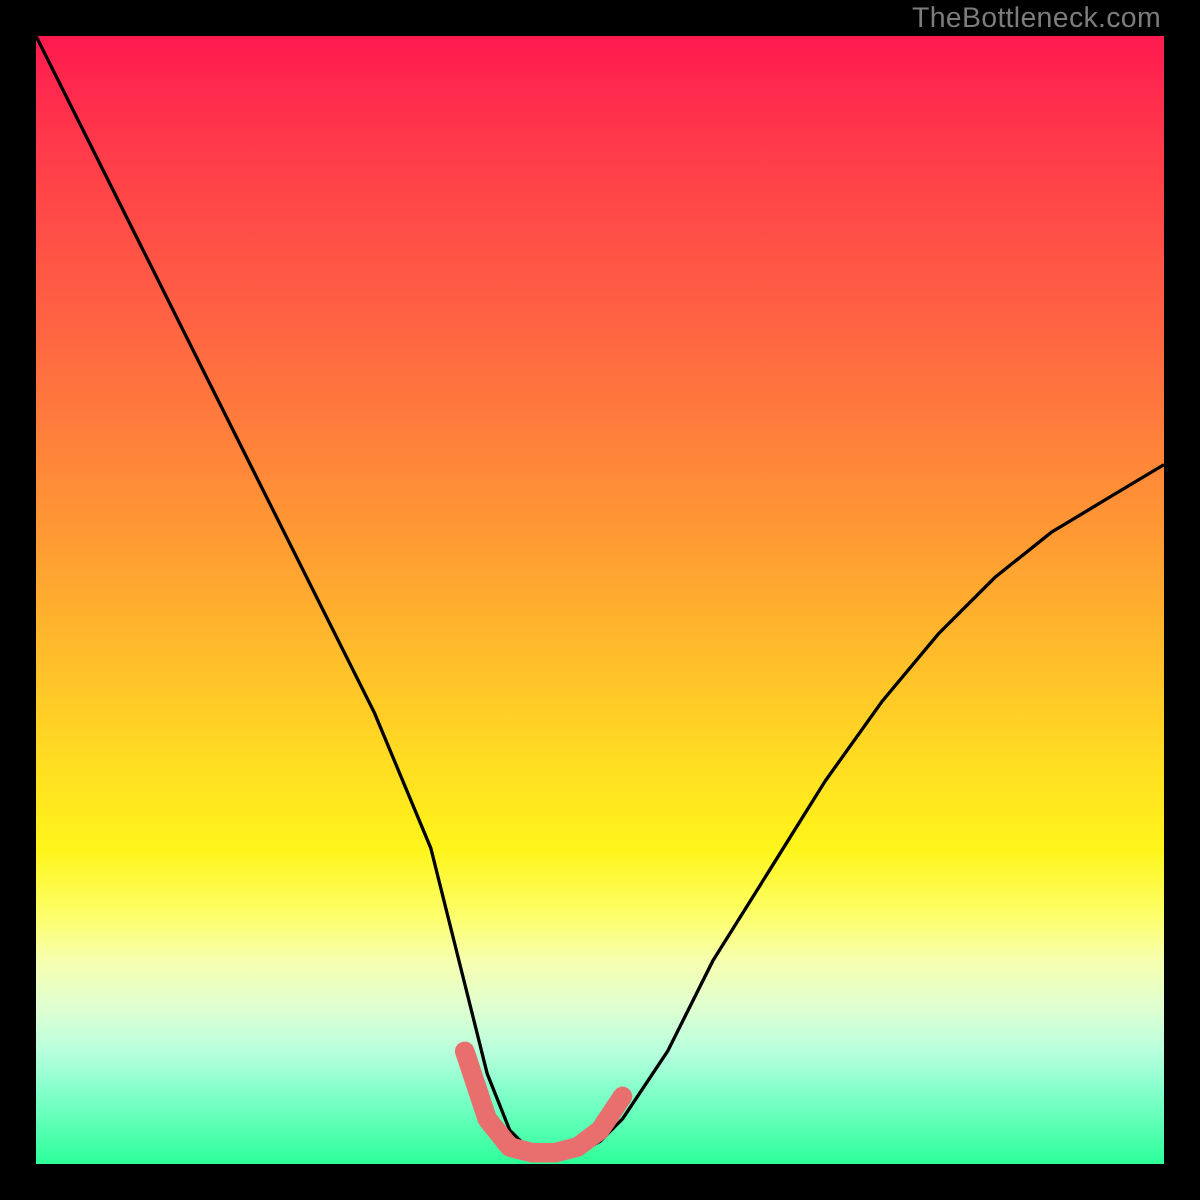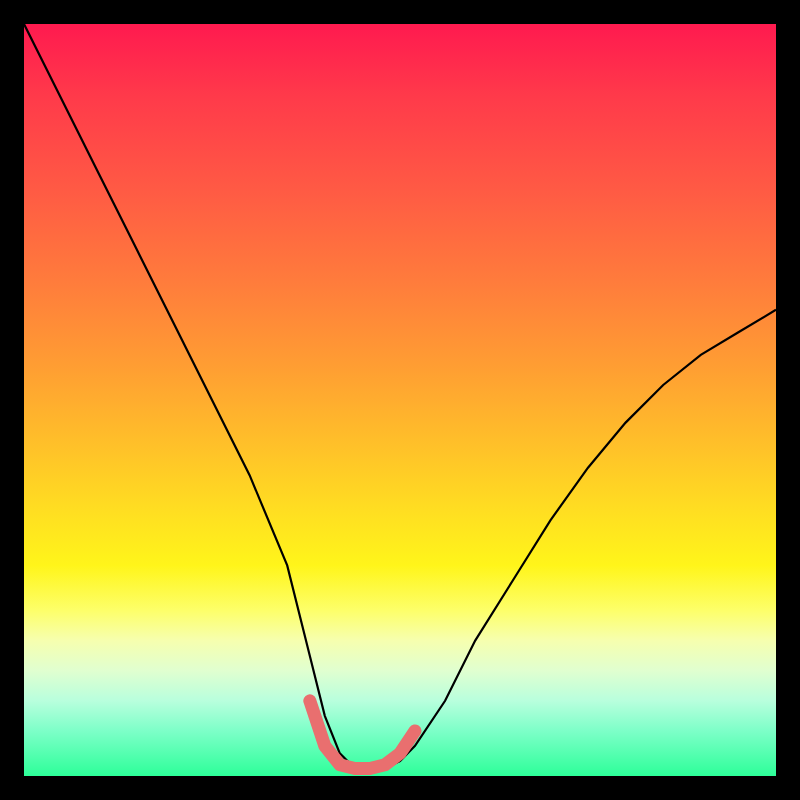--- a/index.html
+++ b/index.html
@@ -61,13 +61,14 @@
 </head>
 <body>
 
 <div class="frame">
   <div class="plot-area">
     <svg width="752" height="752" viewBox="0 0 752 752">
       <path fill="none" stroke="#000" stroke-width="2.2" d="M0.0 0.0 L37.6 75.2 L75.2 150.4 L112.8 225.6 L150.4 300.8 L188.0 376.0 L225.6 451.2 L263.2 541.4 L285.8 631.7 L300.8 691.8 L315.8 729.4 L330.9 744.5 L345.9 744.5 L361.0 744.5 L376.0 737.0 L391.0 721.9 L421.1 676.8 L451.2 616.6 L488.8 556.5 L526.4 496.3 L564.0 443.7 L601.6 398.6 L639.2 361.0 L676.8 330.9 L714.4 308.3 L752.0 285.8"></path>
       <path fill="none" stroke="#e96f6f" stroke-width="13" stroke-linecap="round" stroke-linejoin="round" d="M285.8 676.8 L300.8 721.9 L315.8 740.7 L330.9 744.5 L345.9 744.5 L361.0 740.7 L376.0 729.4 L391.0 706.9"></path>
     </svg>
   </div>
+  <div class="watermark">TheBottleneck.com</div>
 </div>
 
 </body></html>

